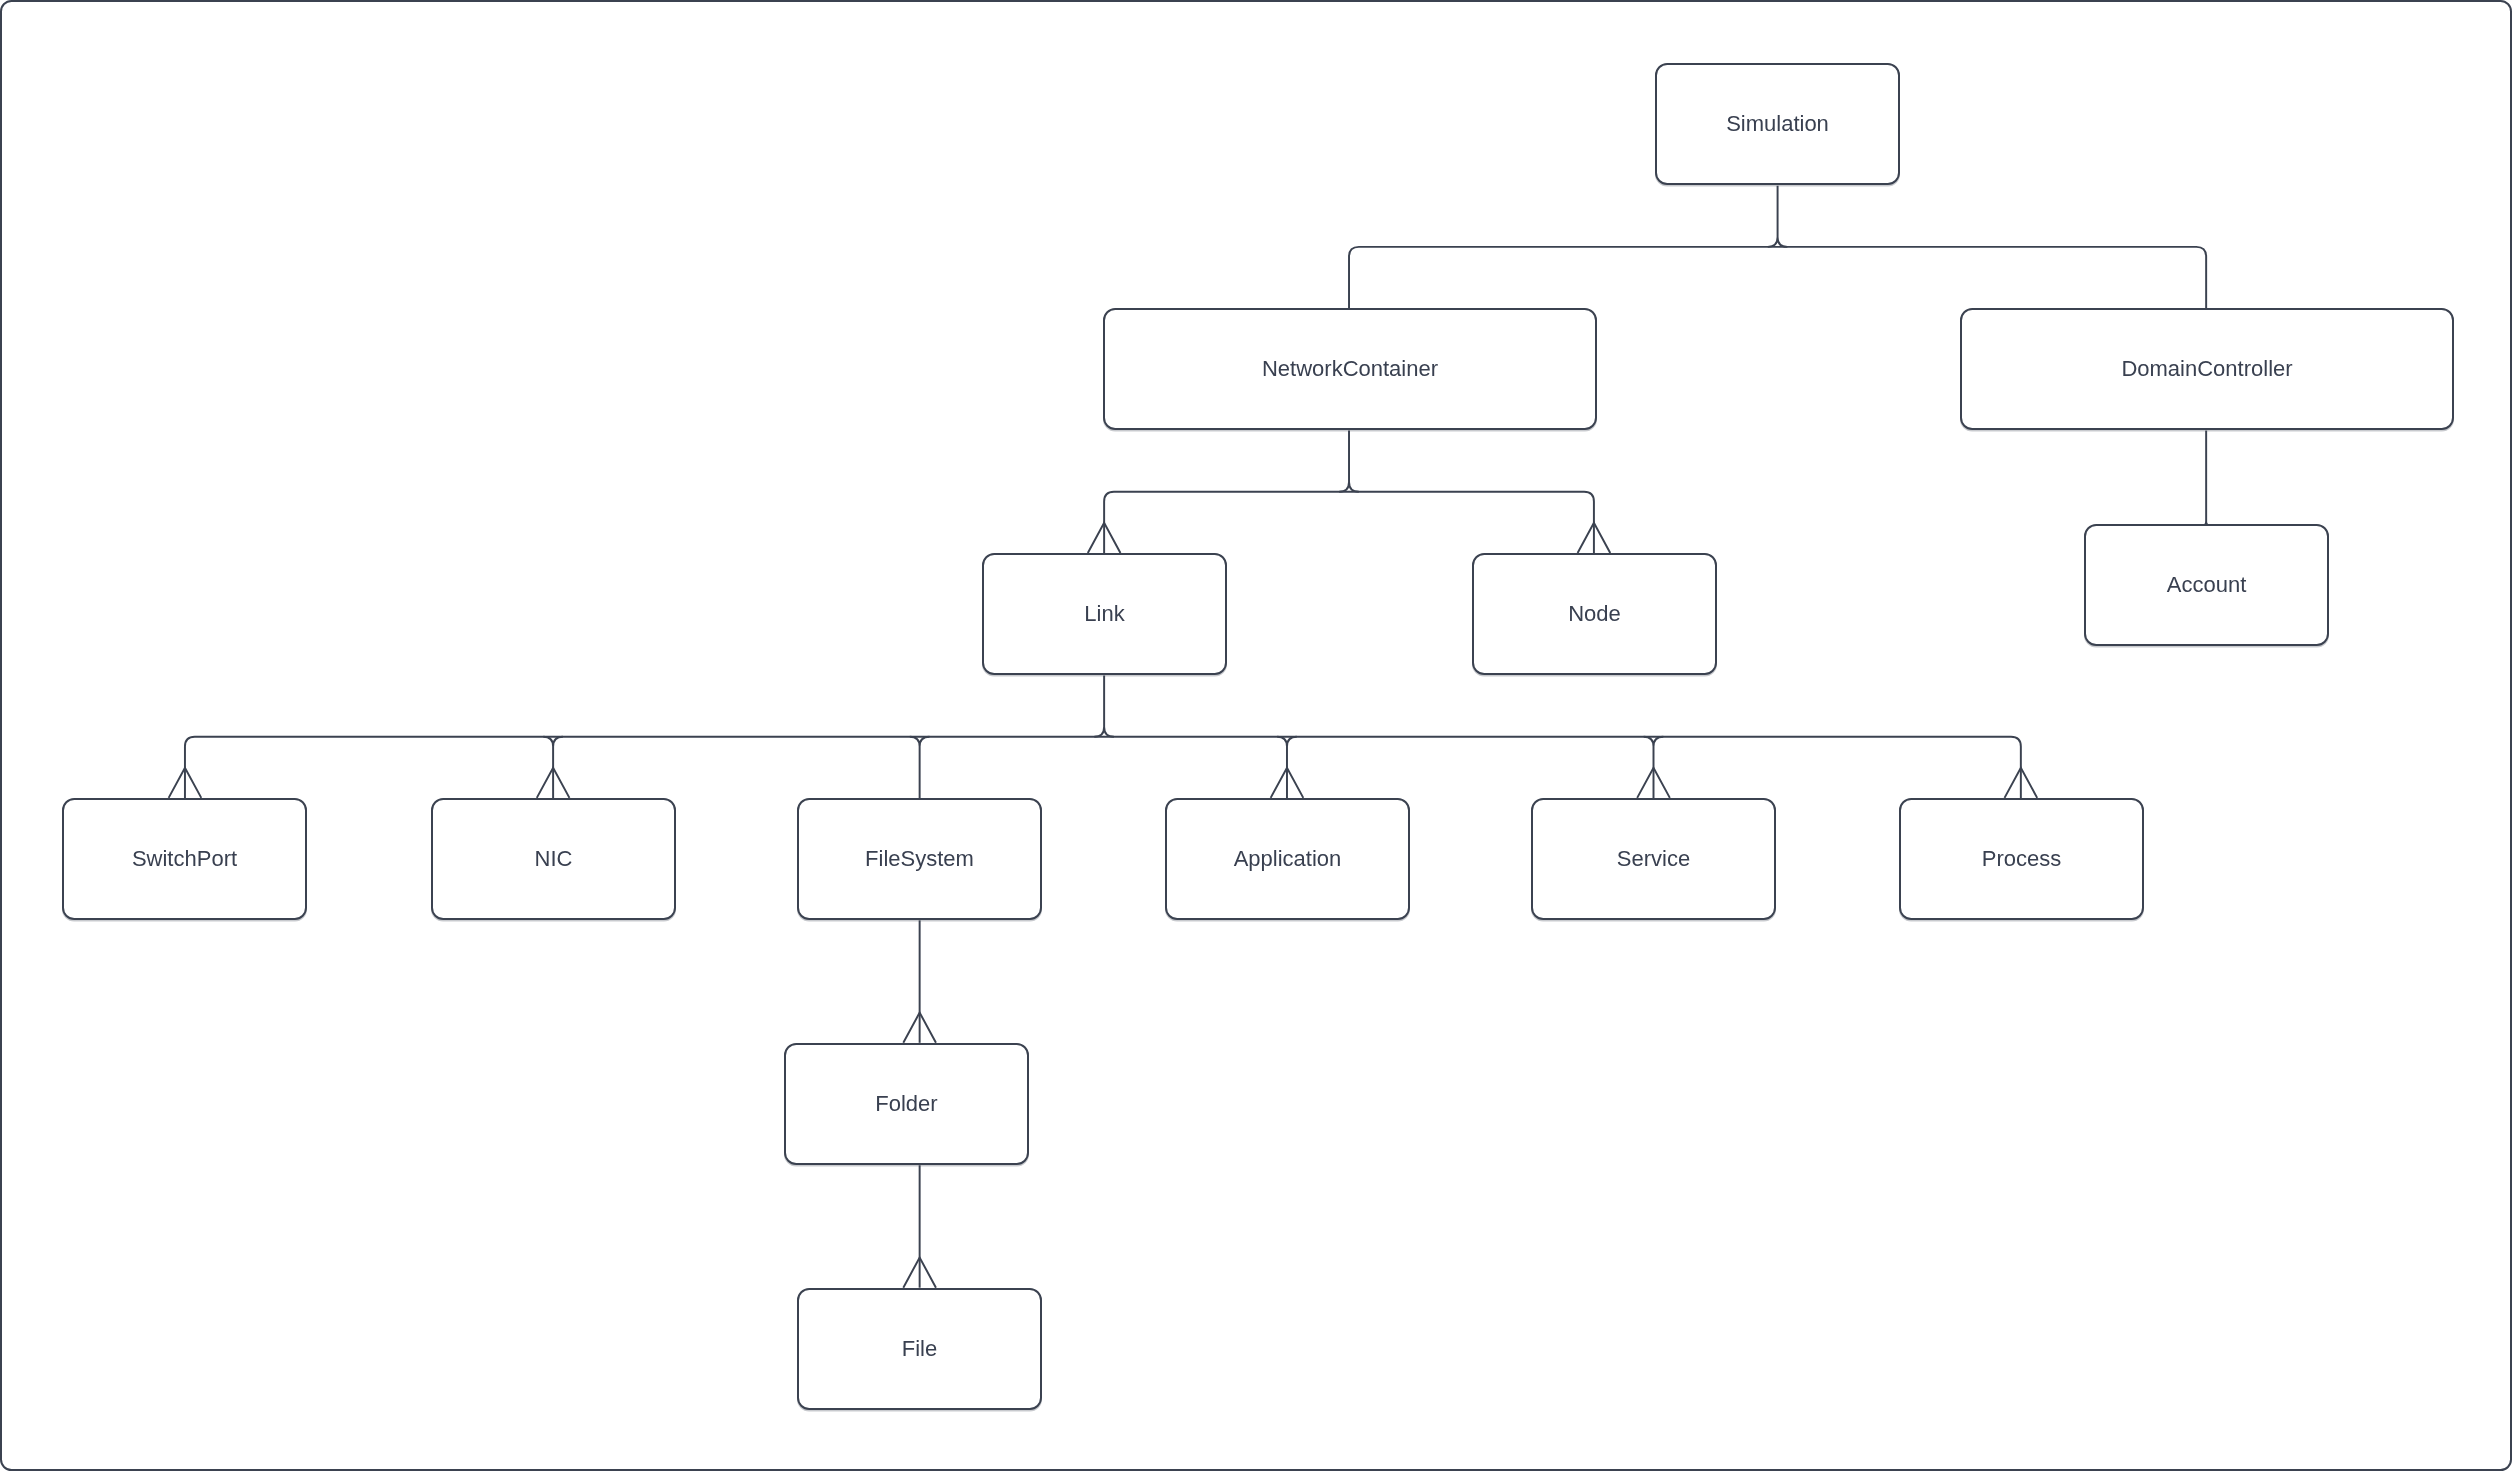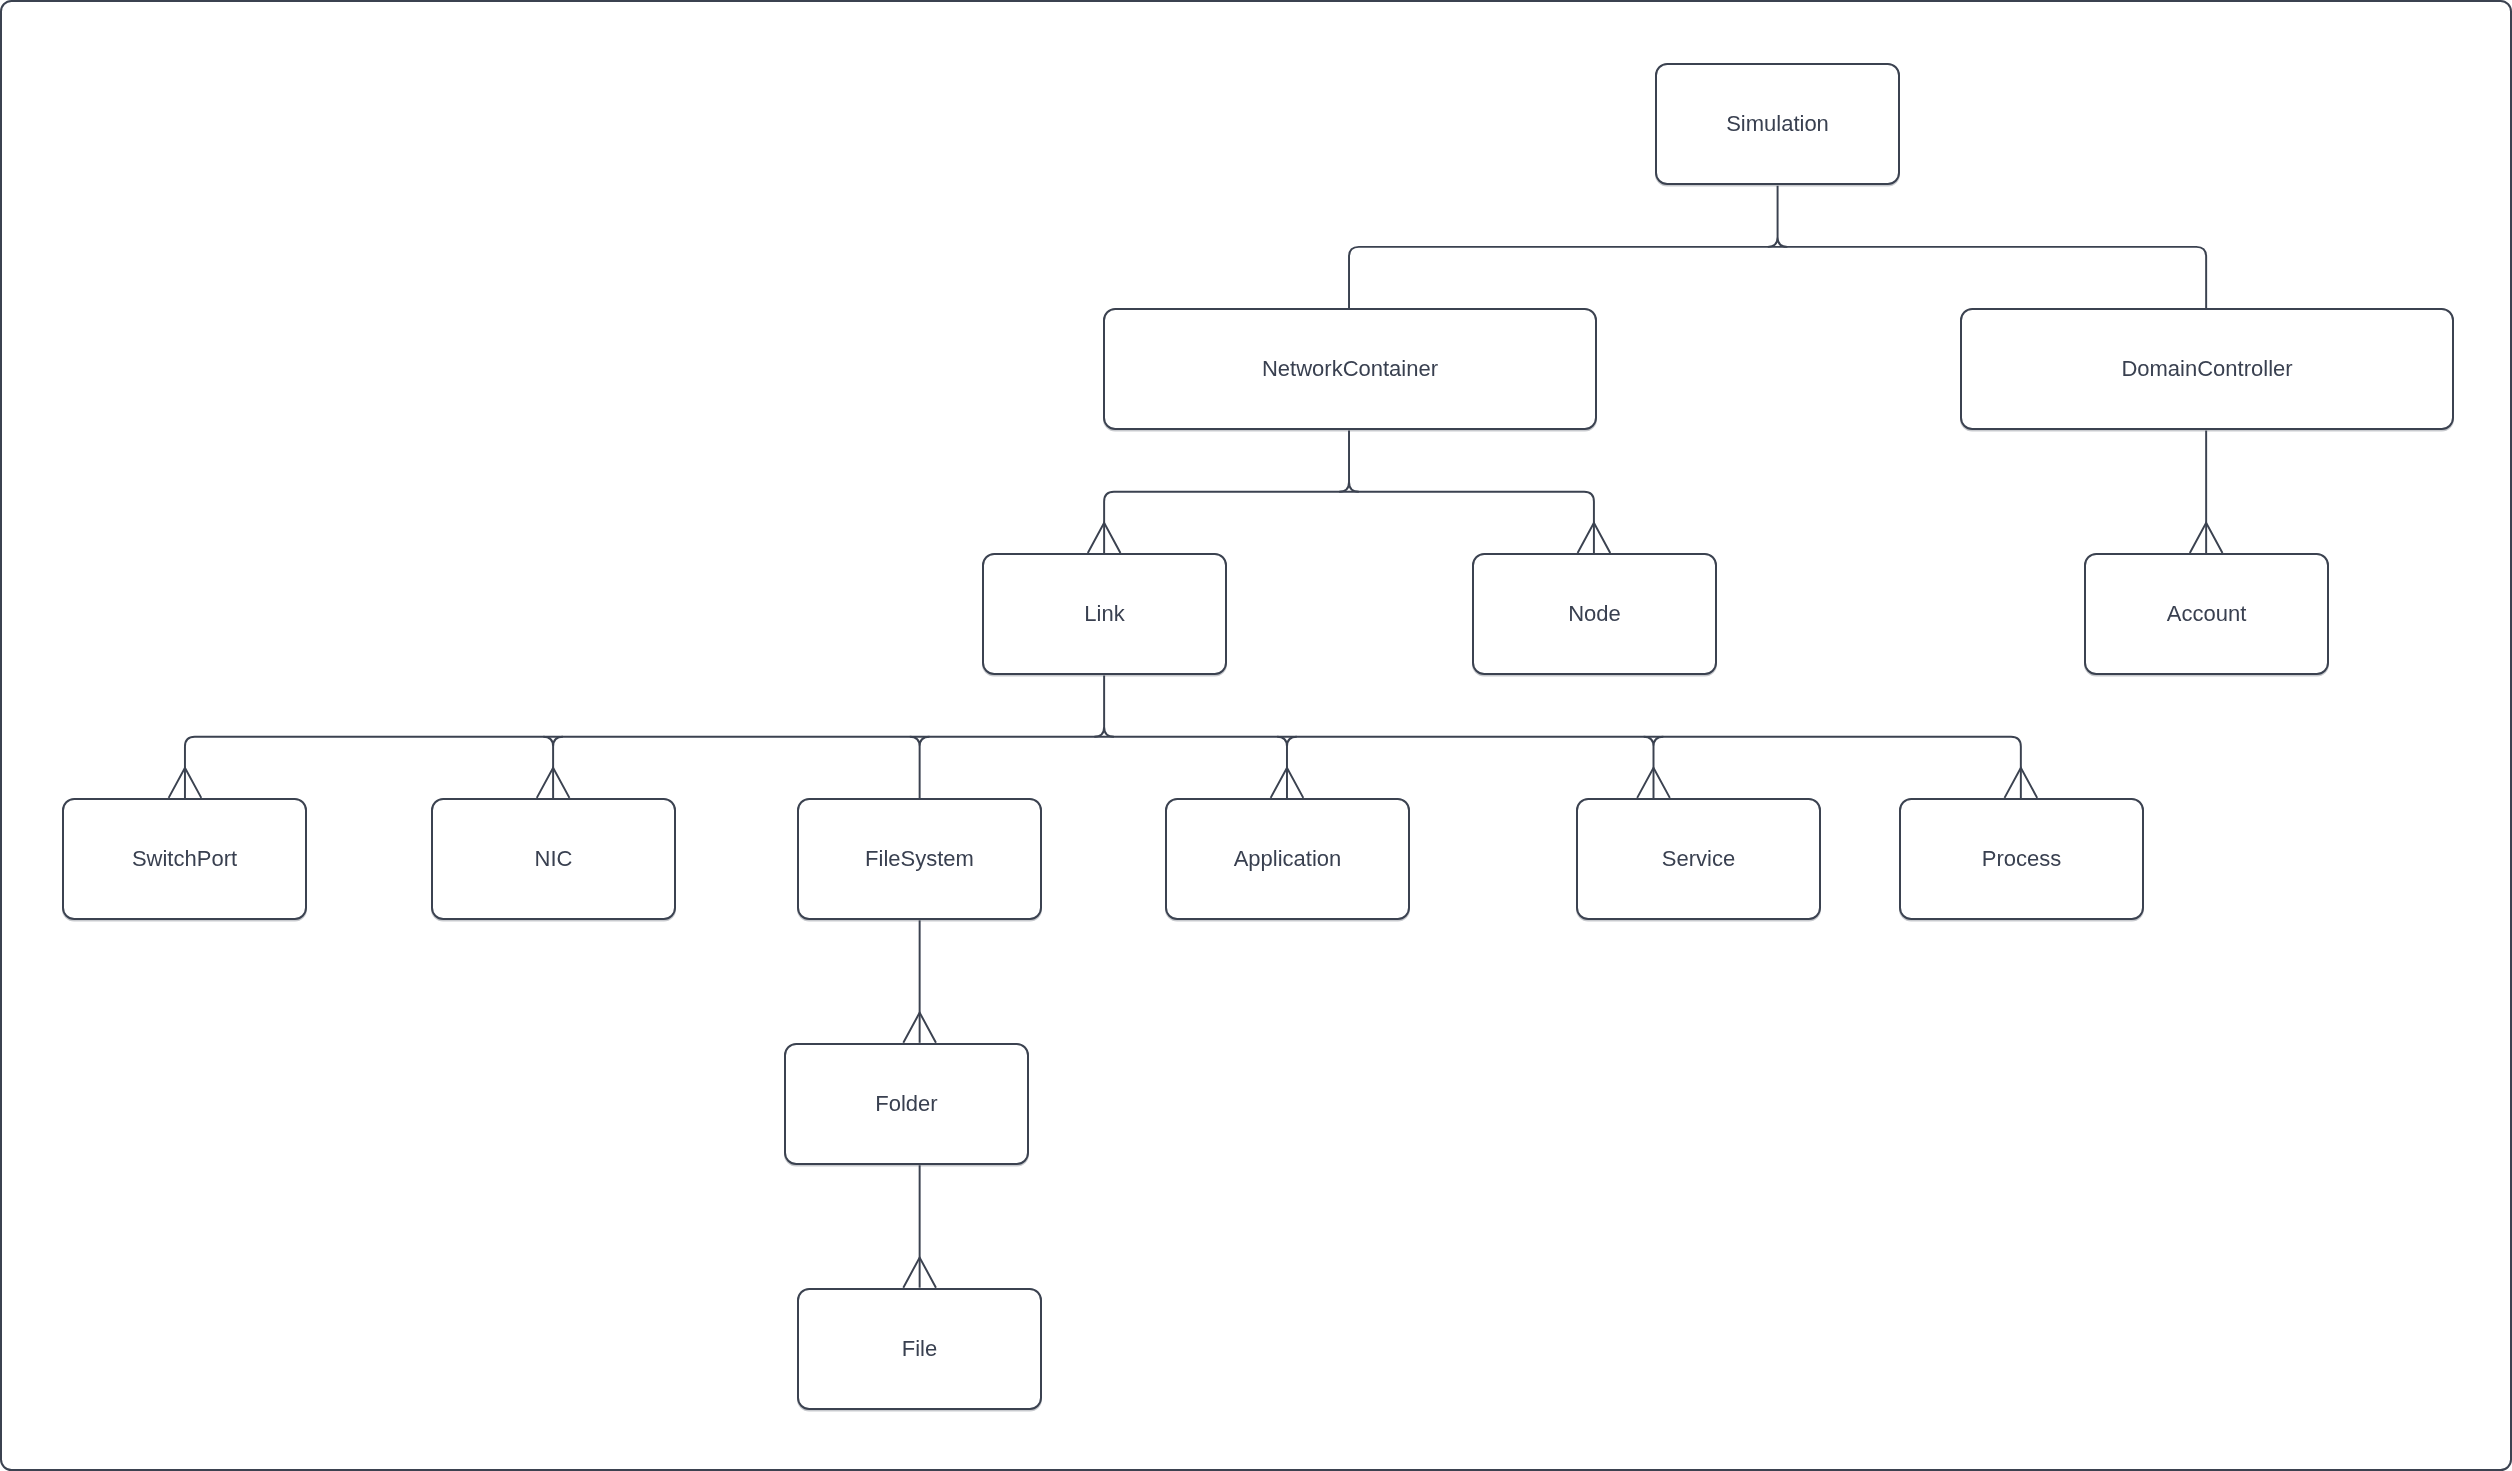--- a/index.html
+++ b/index.html
@@ -97,41 +97,41 @@
   </div>
 
   <div class="node" style="left:980px;top:551px;">
     <span class="lbl">Link</span>
   </div>
 
   <div class="node" style="left:1470px;top:551px;">
     <span class="lbl">Node</span>
   </div>
 
-  <div class="node" style="left:2082px;top:551px;">
+  <div class="node" style="left:2082px;top:522px;">
     <span class="lbl">Account</span>
   </div>
 
   <div class="node" style="left:60px;top:796px;">
     <span class="lbl">SwitchPort</span>
   </div>
 
   <div class="node" style="left:429px;top:796px;">
     <span class="lbl">NIC</span>
   </div>
 
   <div class="node" style="left:795px;top:796px;">
     <span class="lbl">FileSystem</span>
   </div>
 
   <div class="node" style="left:1163px;top:796px;">
     <span class="lbl">Application</span>
   </div>
 
-  <div class="node" style="left:1574px;top:796px;">
+  <div class="node" style="left:1529px;top:796px;">
     <span class="lbl">Service</span>
   </div>
 
   <div class="node" style="left:1897px;top:796px;">
     <span class="lbl">Process</span>
   </div>
 
   <div class="node" style="left:782px;top:1041px;">
     <span class="lbl">Folder</span>
   </div>

